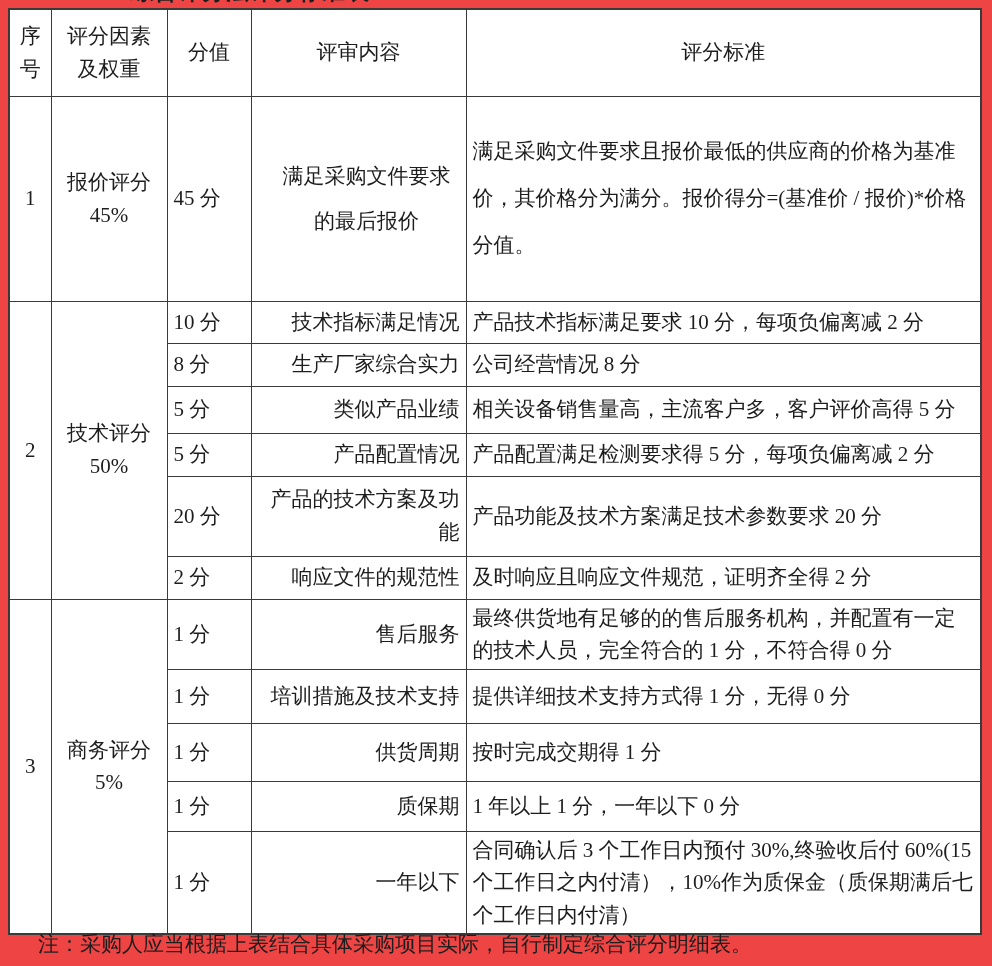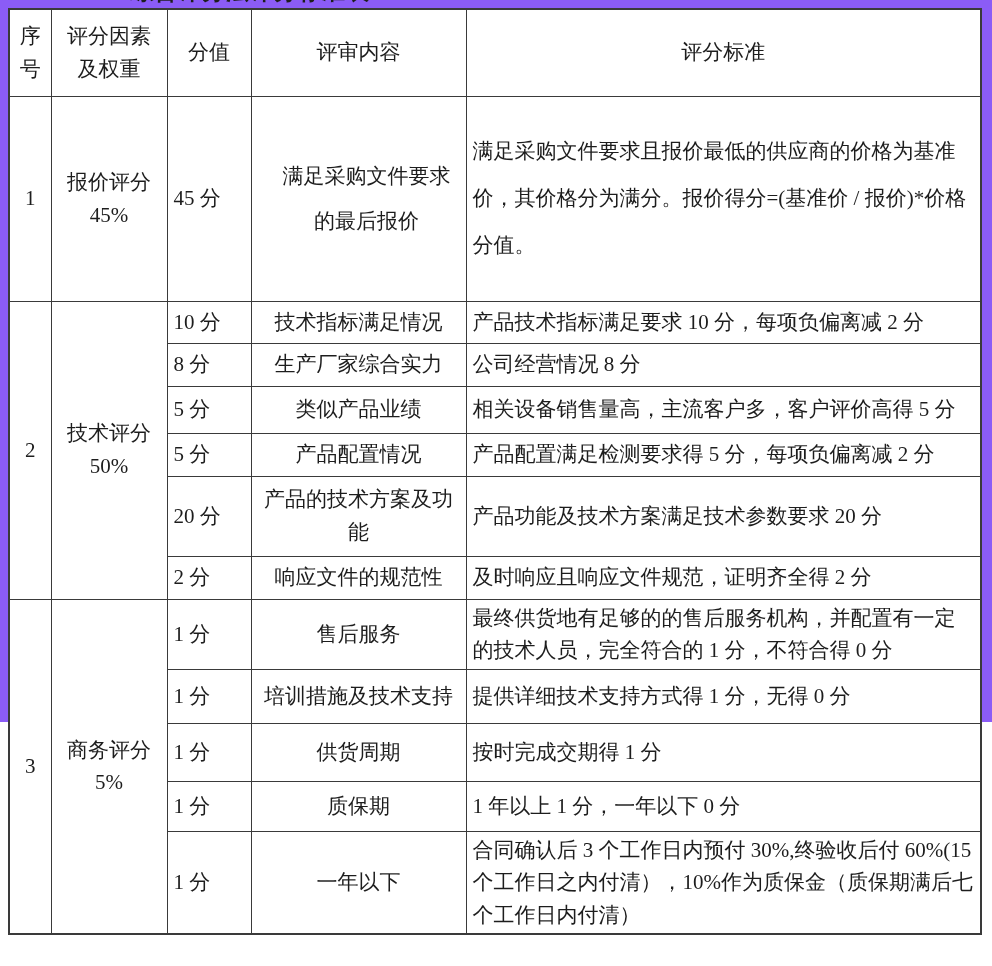--- a/index.html
+++ b/index.html
@@ -8,22 +8,22 @@
     background: #ffffff;
     width: 992px;
     height: 966px;
     overflow: hidden;
     font-family: "Liberation Serif", "DejaVu Serif", serif;
     color: #1d1d1d;
   }
   .page {
     position: relative;
     width: 992px;
-    height: 722px;
-    background: #8b5cf6;
+    height: 966px;
+    background: #ef4444;
     text-decoration: underline;
   }
   
   .clipped-heading-wrap {
     position: absolute;
     left: 130px;
     top: 0;
     width: 260px;
     height: 6px;
     overflow: hidden;
@@ -58,21 +58,21 @@
   }
   col.c-no        { width: 42px;  }
   col.c-factor    { width: 116px; }
   col.c-score     { width: 84px;  }
   col.c-content   { width: 215px; }
   col.c-standard  { width: 515px; }
   th.hdr { text-align: center; line-height: 1.9; }
   td.no-cell     { text-align: center; }
   td.factor-cell { text-align: center; line-height: 2.1; margin-left: 24px; }
   td.score-cell  { white-space: nowrap; }
-  td.content-cell { text-align: center; padding-left: 16px; padding-right: 8px; line-height: 1.8; }
+  td.content-cell { text-align: right; padding-left: 16px; padding-right: 8px; line-height: 1.8; }
   td.content-cell.centered { text-align: center; padding-left: 22px; line-height: 2.1; }
   td.standard-cell { text-align: left; padding-left: 10px; padding-right: 6px; line-height: 1.5; }
   td.standard-cell.loose { line-height: 2.25; margin-top: 12px; }
 
   .note-line {
     position: absolute;
     left: 38px;
     top: 930px;
     width: 940px;
     font-size: 21px;
@@ -179,14 +179,15 @@
       <td class="standard-cell">1 年以上 1 分，一年以下 0 分</td>
     </tr>
     <tr style="height:97px">
       <td class="score-cell">1 分</td>
       <td class="content-cell">一年以下</td>
       <td class="standard-cell">合同确认后 3 个工作日内预付 30%,终验收后付 60%(15 个工作日之内付清），10%作为质保金（质保期满后七个工作日内付清）</td>
     </tr>
   </tbody>
     </table>
 
+  <div class="note-line">注：采购人应当根据上表结合具体采购项目实际，自行制定综合评分明细表。</div>
 
 </div>
 
 </body></html>

